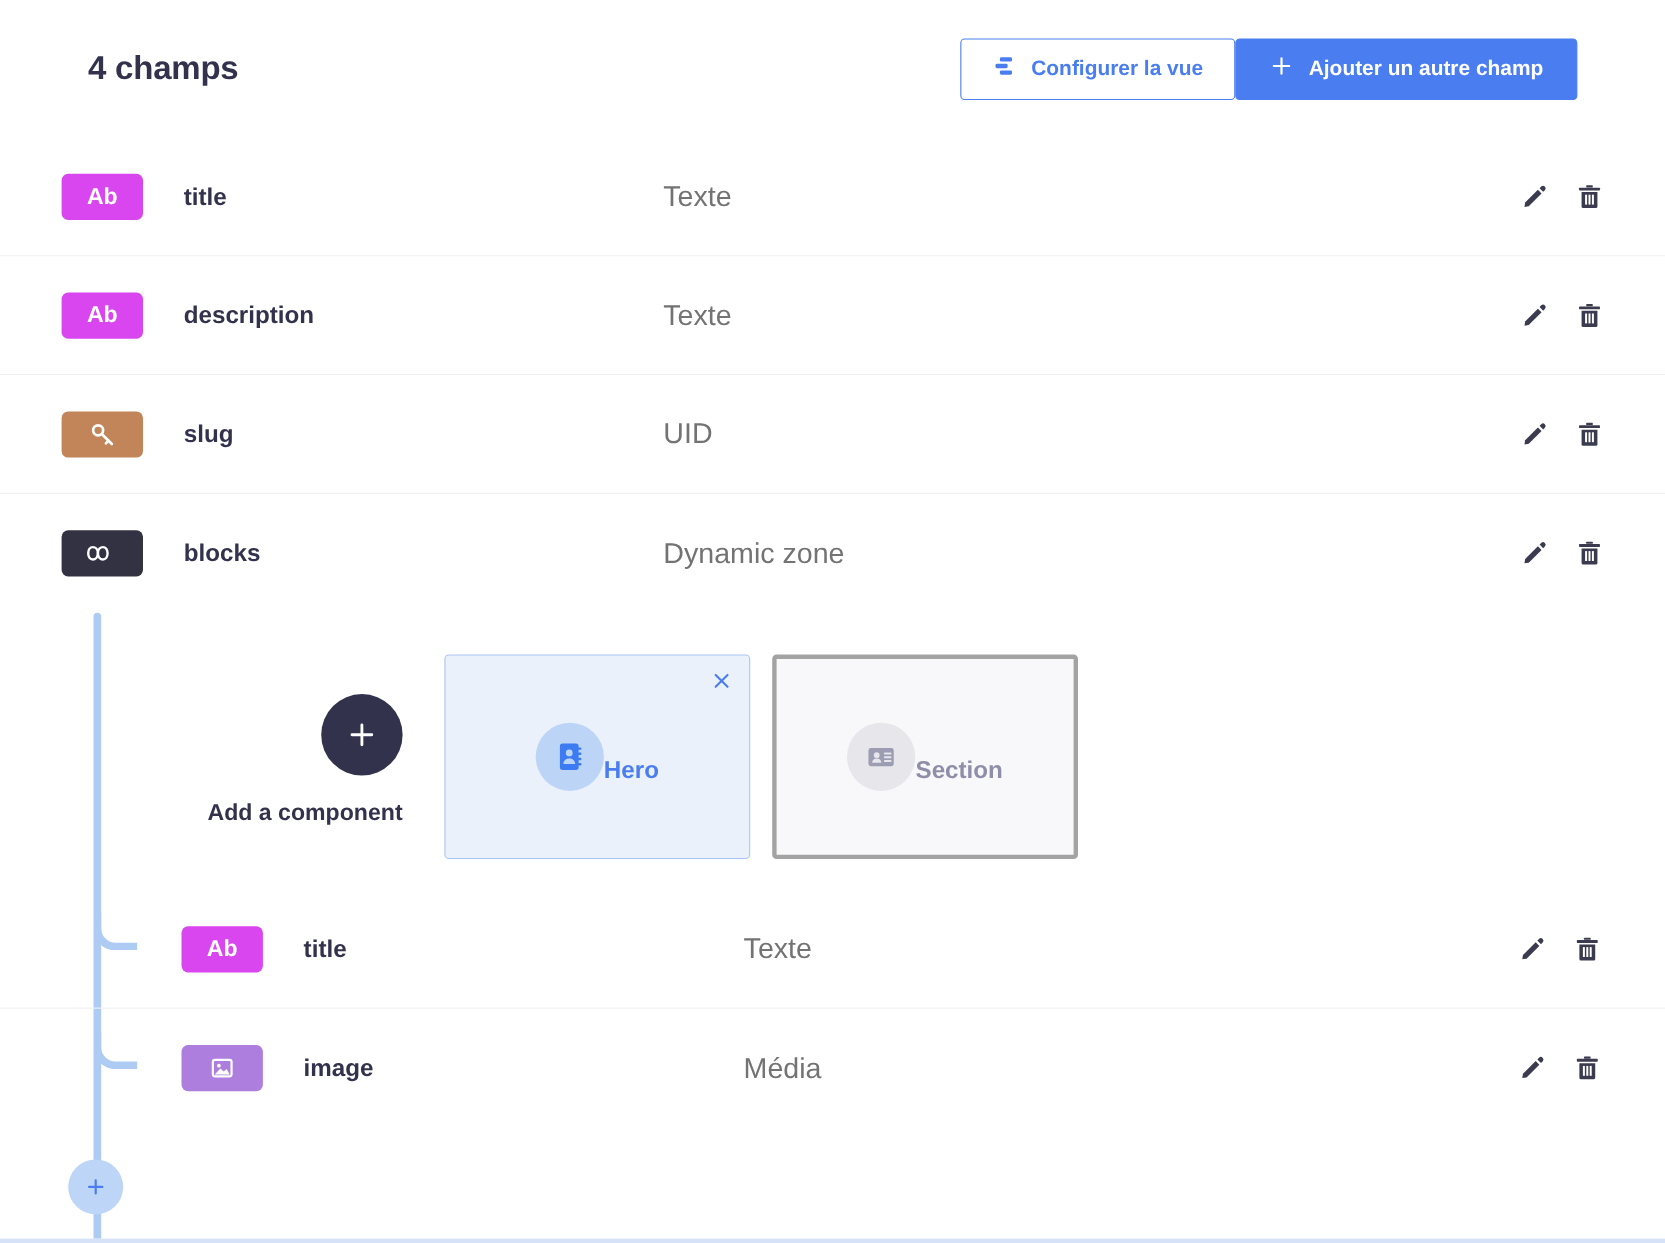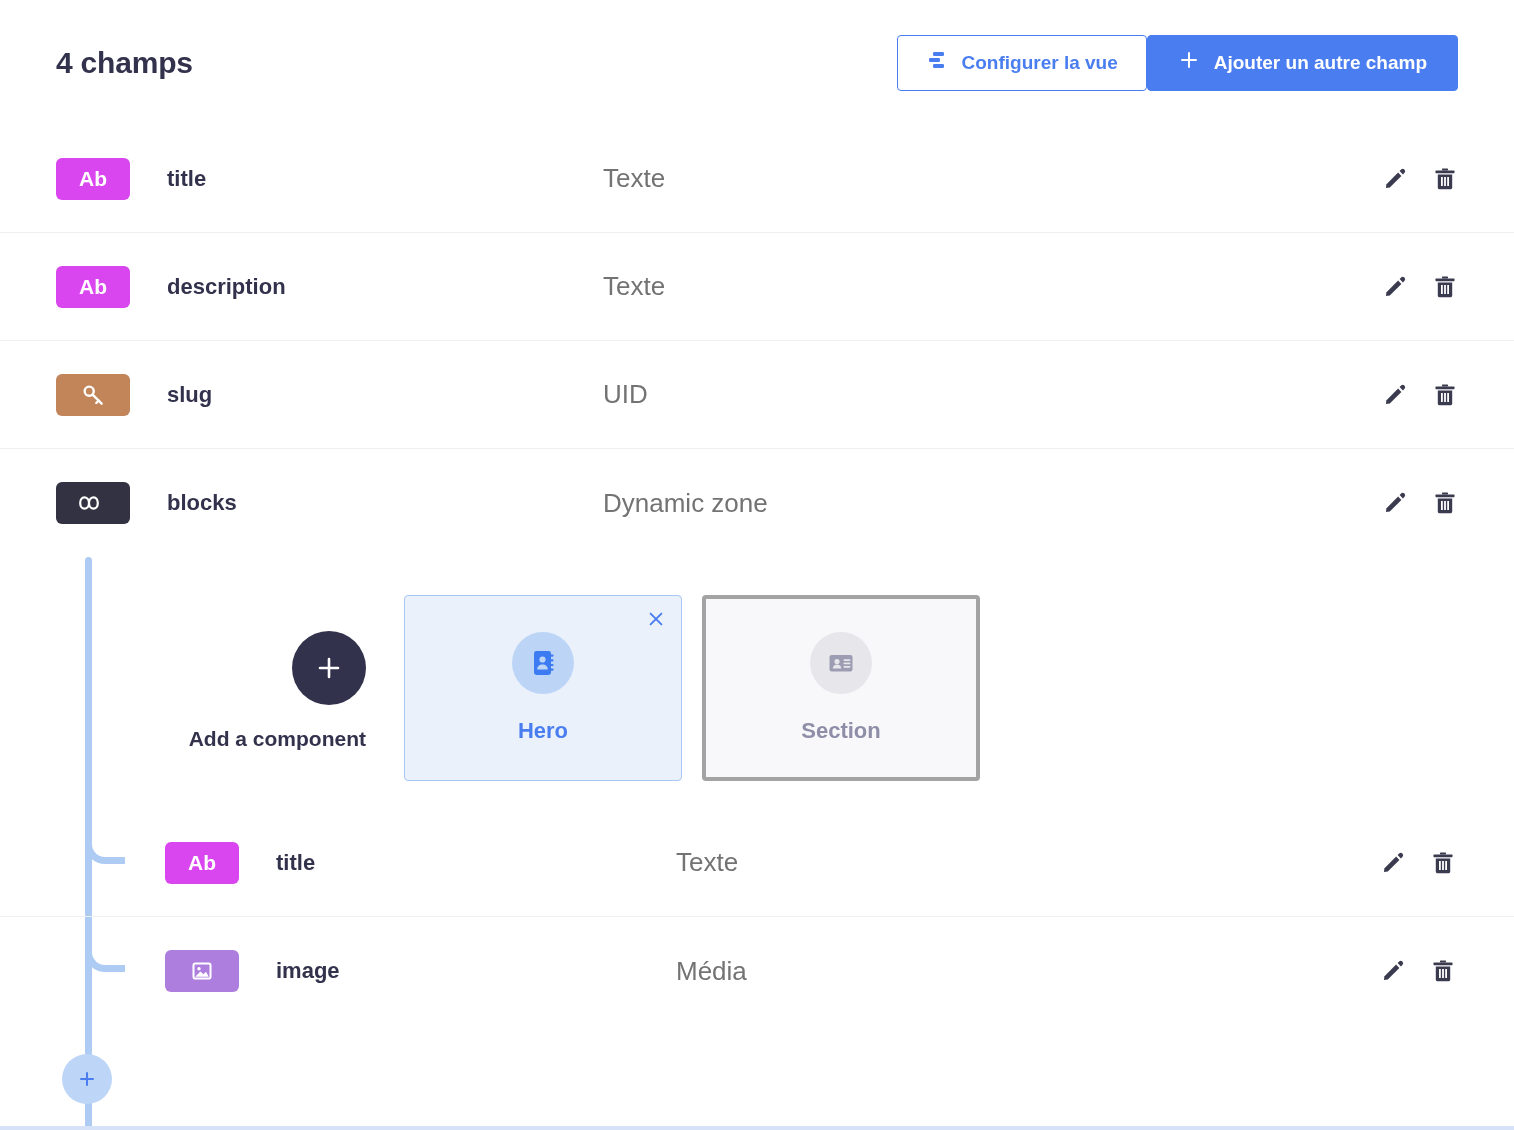--- a/index.html
+++ b/index.html
@@ -20,21 +20,21 @@
   }
 
   
   .header {
     position: absolute;
     top: 0; left: 0;
     width: 1514px;
     height: 125px;
     display: flex;
     align-items: center;
-    padding: 0 56px;
+    padding: 0 80px;
   }
   .page-title {
     font-size: 30px;
     font-weight: bold;
     color: #32324d;
     letter-spacing: -0.2px;
   }
   .header-actions {
     margin-left: auto;
     display: flex;
@@ -178,21 +178,21 @@
     white-space: nowrap;
   }
 
   .comp-card {
     position: relative;
     width: 278px;
     height: 186px;
     margin-left: 38px;
     border-radius: 4px;
     display: flex;
-    flex-direction: column;
+    flex-direction: row;
     align-items: center;
     justify-content: center;
     cursor: pointer;
   }
   .comp-card.selected {
     background: #eaf1fb;
     border: 1px solid #a9c6f3;
   }
   .comp-card.unselected {
     background: #f8f8fa;

